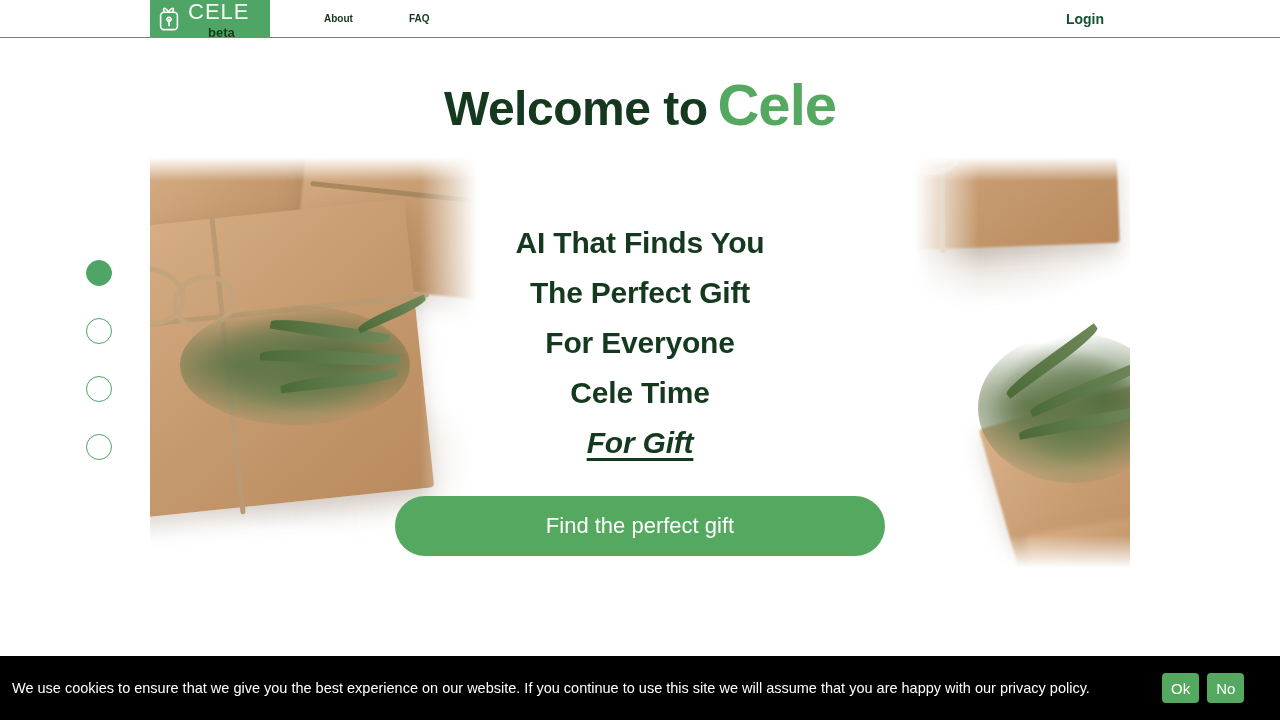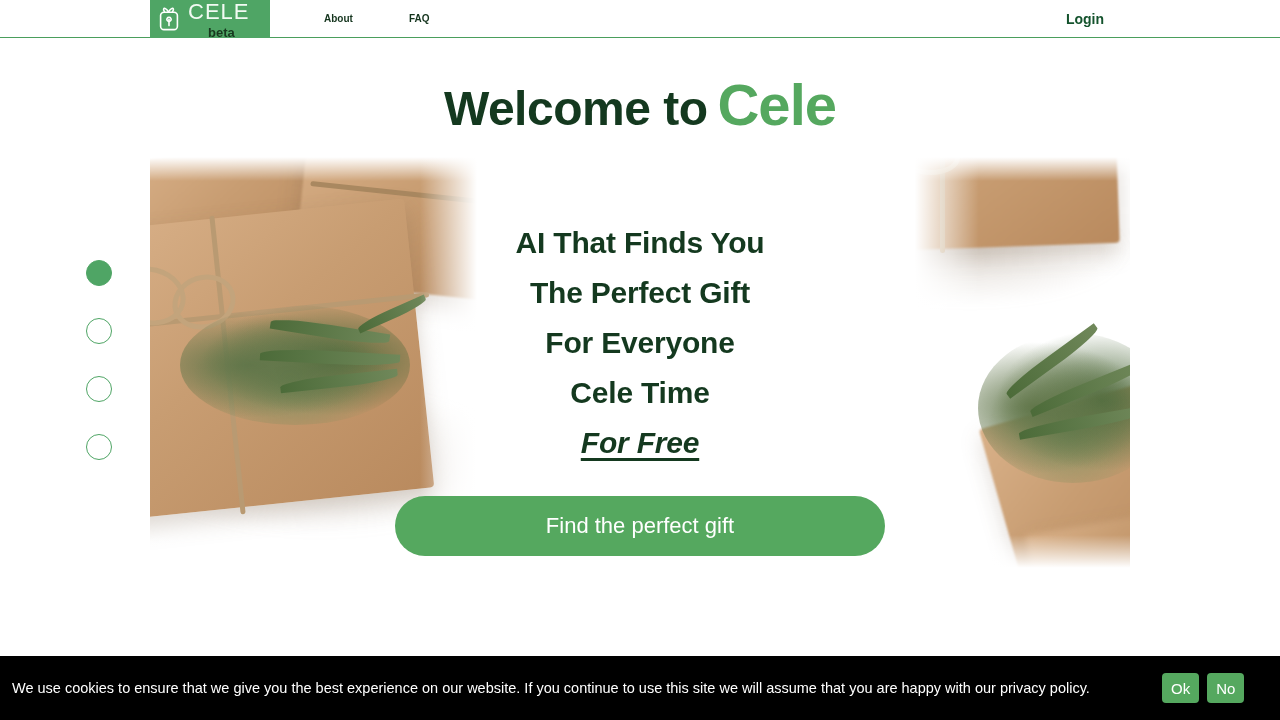--- a/index.html
+++ b/index.html
@@ -459,21 +459,21 @@
     <div class="dot"></div>
     <div class="dot"></div>
     <div class="dot"></div>
   </div>
 
   <div class="hero-copy">
     <div class="hero-line">AI That Finds You</div>
     <div class="hero-line">The Perfect Gift</div>
     <div class="hero-line">For Everyone</div>
     <div class="hero-line">Cele Time</div>
-    <div class="hero-line free">For Free</div>
+    <div class="hero-line free">For Gift</div>
   </div>
 
   <div class="cta-wrap">
     <button class="cta-button">Find the perfect gift</button>
   </div>
 
 
   <div class="cookie-bar">
     <div class="cookie-text"><span>We use cookies to ensure that we give you the best experience on our website. If you continue to use this site we will assume that you are happy with our </span><a class="cookie-link">privacy policy</a><span>.</span></div>
     <div class="cookie-actions">

